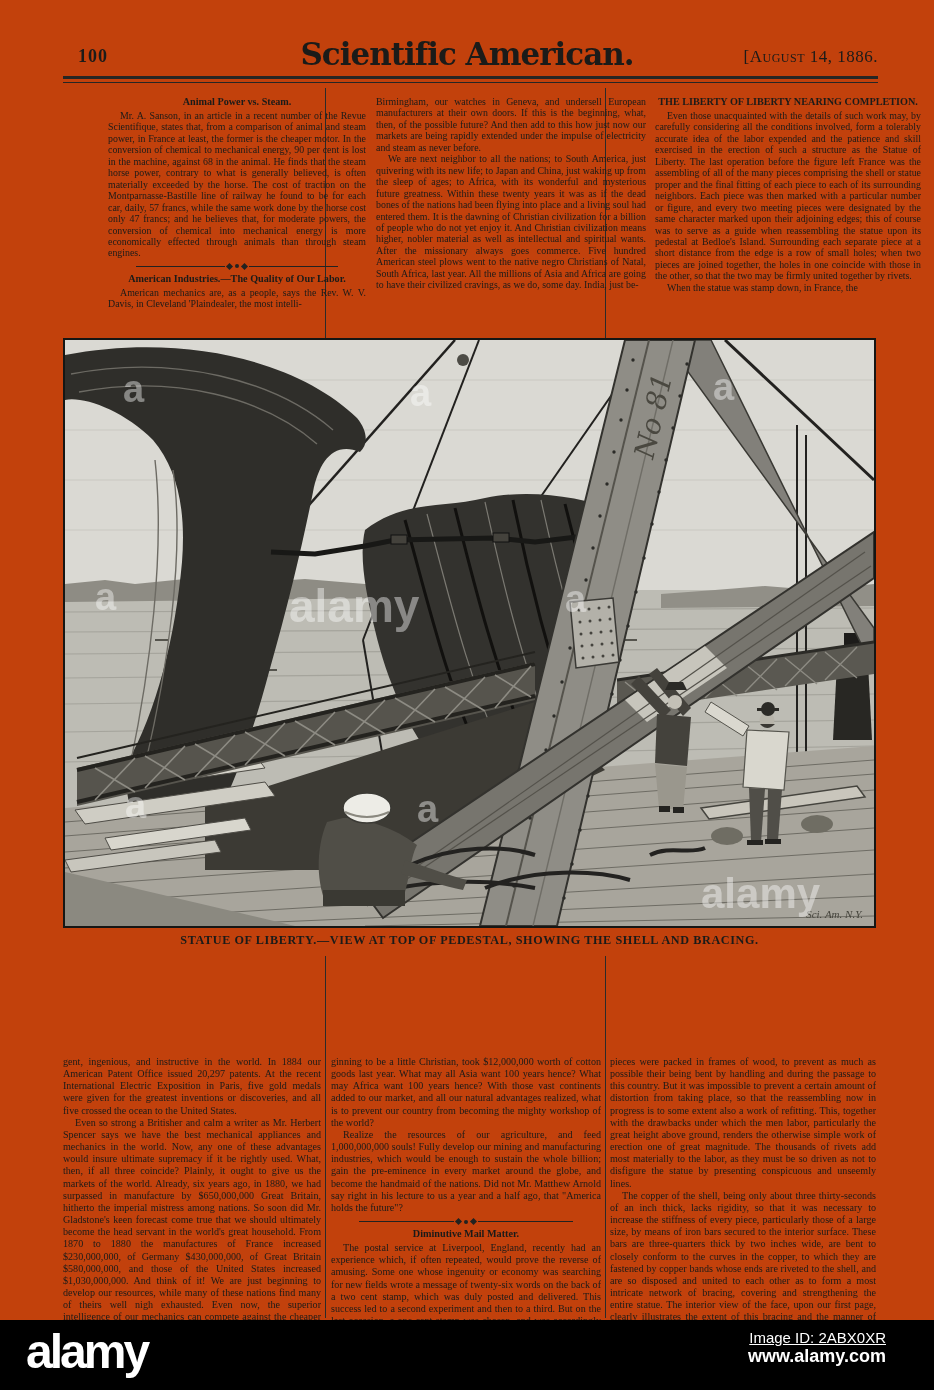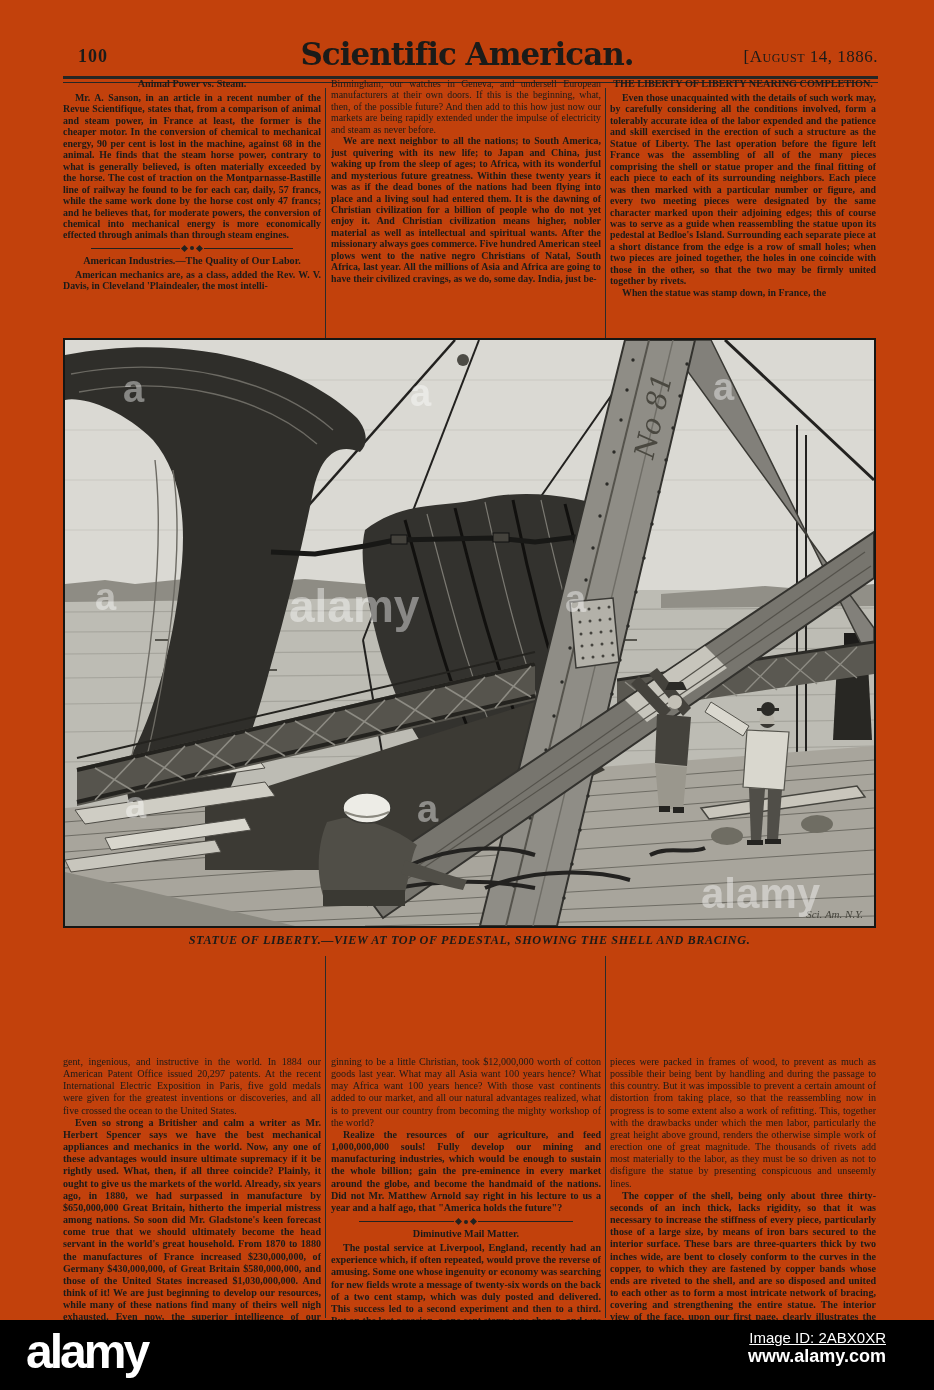--- a/index.html
+++ b/index.html
@@ -13,44 +13,44 @@
   .masthead {
     position:absolute; left:0; right:0; top:36px; text-align:center;
     font-family:"DejaVu Serif", serif; font-size:31px; font-weight:bold;
     letter-spacing:-1px; transform:scaleY(1.04);
   }
   .hdate { position:absolute; right:56px; top:47px; font-size:17px; font-variant:small-caps; letter-spacing:.5px; }
   .rule-thick { position:absolute; left:63px; right:56px; top:76px; height:3px; background:#262624; }
   .rule-thin  { position:absolute; left:63px; right:56px; top:82px; height:1px; background:#262624; }
   
   .col { position:absolute; overflow:hidden; font-size:9.9px; line-height:11.45px; text-align:justify; }
-  .col.toprow { top:78px; height:248px; }
+  .col.toprow { top:96px; height:248px;margin-left:45px; }
   .col.botrow { top:1016px; height:360px; line-height:12.15px; font-size:10.1px;margin-top:40px; }
   .c1 { left:63px;  width:258px; }
   .c2 { left:331px; width:270px; }
   .c3 { left:610px; width:266px; }
   .vrule { position:absolute; width:1px; background:#2b2b29; }
   .vr-a { left:325px; } .vr-b { left:605px; }
   .vr-top { top:88px; height:250px; } .vr-bot { top:956px; height:362px; }
   .col p { margin:0; }
-  .col p.ind { text-indent:12px;font-weight:bold; }
+  .col p.ind { text-indent:12px; }
   .art-title { text-align:center; font-weight:bold; font-size:10.2px; margin:0 0 2px 0; line-height:12px; }
   .orn { display:flex; align-items:center; margin:4px 28px 3px 28px; height:7px; }
   .orn .line { flex:1; height:1px; background:#222220; }
   .orn .dia { width:5px; height:5px; background:#222220; transform:rotate(45deg); margin:0 2px; }
   .orn .dot { width:4px; height:4px; border-radius:50%; background:#222220; margin:0 1px; }
   
   .engraving {
     position:absolute; left:63px; top:338px; width:813px; height:590px;
     border:2px solid #161614; box-sizing:border-box; background:#dcdbd5;
   }
   .engraving svg { display:block; width:100%; height:100%; }
   .caption {
     position:absolute; left:63px; top:933px; width:813px; text-align:center;
-    font-weight:bold; font-size:12.2px; letter-spacing:.6px;font-style:italic;
+    font-weight:bold; font-size:12.2px; letter-spacing:.6px;
   }
   
   .abar { position:absolute; left:0; top:1320px; width:934px; height:70px; background:#000;
           color:#fff; font-family:"Liberation Sans", sans-serif; }
   .alogo { position:absolute; left:26px; top:4px; font-size:48px; font-weight:bold; letter-spacing:-3px; }
   .ameta { position:absolute; right:48px; top:9px; text-align:right; }
   .aid  { font-size:15px; font-weight:400;text-decoration:underline; }
   .aurl { font-size:18px; font-weight:bold; }
 </style>
 </head>
@@ -73,21 +73,21 @@
     <div class="art-title">Animal Power vs. Steam.</div>
     <p class="ind">Mr. A. Sanson, in an article in a recent number of the Revue Scientifique, states that, from a comparison of animal and steam power, in France at least, the former is the cheaper motor. In the conversion of chemical to mechanical energy, 90 per cent is lost in the machine, against 68 in the animal. He finds that the steam horse power, contrary to what is generally believed, is often materially exceeded by the horse. The cost of traction on the Montparnasse-Bastille line of railway he found to be for each car, daily, 57 francs, while the same work done by the horse cost only 47 francs; and he believes that, for moderate powers, the conversion of chemical into mechanical energy is more economically effected through animals than through steam engines.</p>
     <div class="orn">
       <div class="line"></div>
         <div class="dia"></div>
         <div class="dot"></div>
         <div class="dia"></div>
         <div class="line"></div>
     </div>
     <div class="art-title">American Industries.—The Quality of Our Labor.</div>
-    <p class="ind">American mechanics are, as a class, added the Rev. W. V. Davis, in Cleveland 'Plaindealer, the most intelli-</p>
+    <p class="ind">American mechanics are, as a people, says the Rev. W. V. Davis, in Cleveland 'Plaindealer, the most intelli-</p>
   </div>
 
   <div class="col toprow c2">
     <p>Birmingham, our watches in Geneva, and undersell European manufacturers at their own doors. If this is the beginning, what, then, of the possible future? And then add to this how just now our markets are being rapidly extended under the impulse of electricity and steam as never before.</p>
     <p class="ind">We are next neighbor to all the nations; to South America, just quivering with its new life; to Japan and China, just waking up from the sleep of ages; to Africa, with its wonderful and mysterious future greatness. Within these twenty years it was as if the dead bones of the nations had been flying into place and a living soul had entered them. It is the dawning of Christian civilization for a billion of people who do not yet enjoy it. And Christian civilization means higher, nobler material as well as intellectual and spiritual wants. After the missionary always goes commerce. Five hundred American steel plows went to the native negro Christians of Natal, South Africa, last year. All the millions of Asia and Africa are going to have their civilized cravings, as we do, some day. India, just be-</p>
   </div>
 
   <div class="col toprow c3">
     <div class="art-title">THE LIBERTY OF LIBERTY NEARING COMPLETION.</div>
     <p class="ind">Even those unacquainted with the details of such work may, by carefully considering all the conditions involved, form a tolerably accurate idea of the labor expended and the patience and skill exercised in the erection of such a structure as the Statue of Liberty. The last operation before the figure left France was the assembling of all of the many pieces comprising the shell or statue proper and the final fitting of each piece to each of its surrounding neighbors. Each piece was then marked with a particular number or figure, and every two meeting pieces were designated by the same character marked upon their adjoining edges; this of course was to serve as a guide when reassembling the statue upon its pedestal at Bedloe's Island. Surrounding each separate piece at a short distance from the edge is a row of small holes; when two pieces are joined together, the holes in one coincide with those in the other, so that the two may be firmly united together by rivets.</p>

